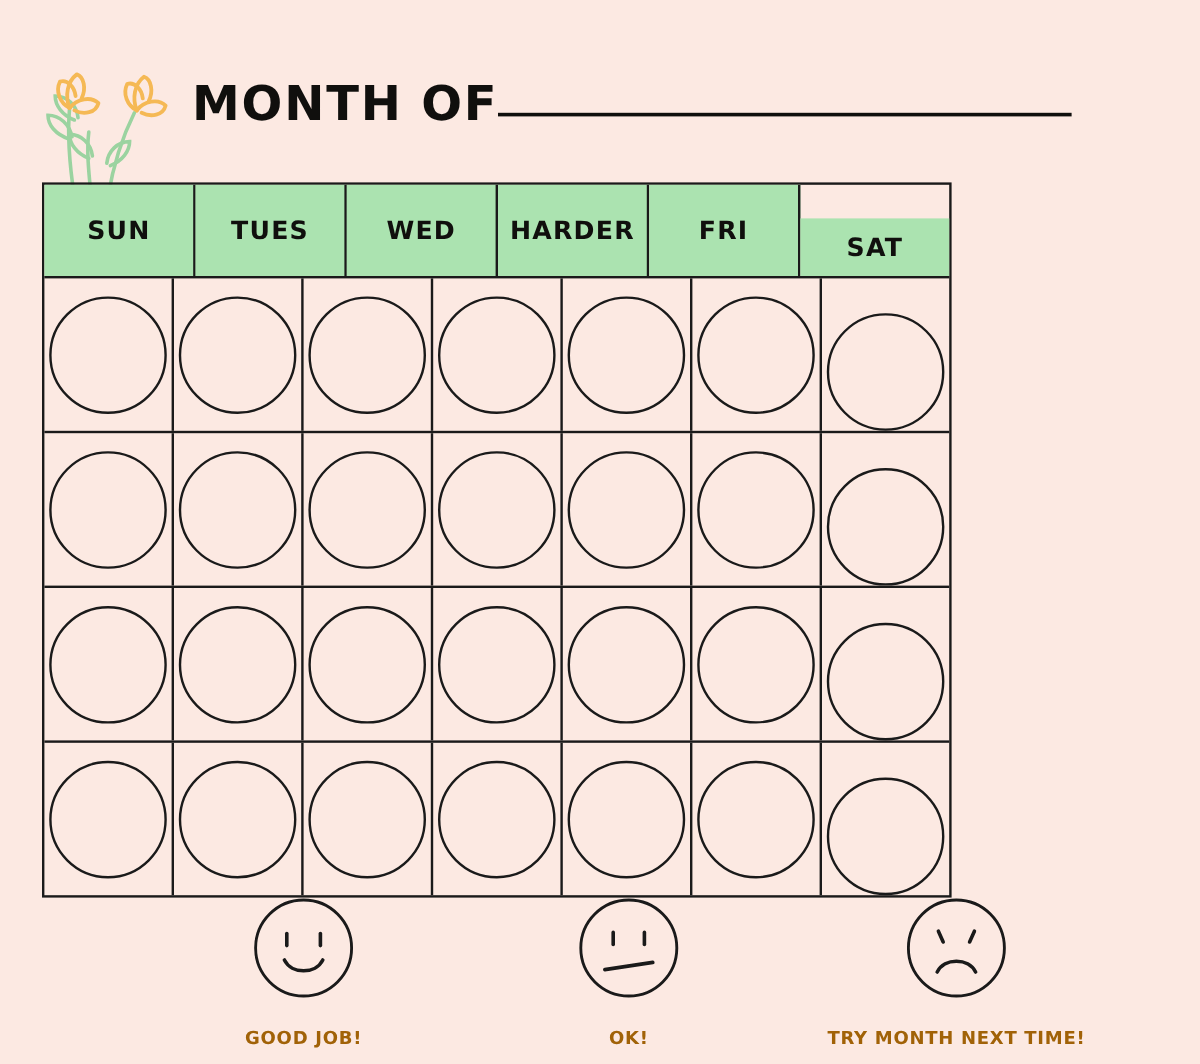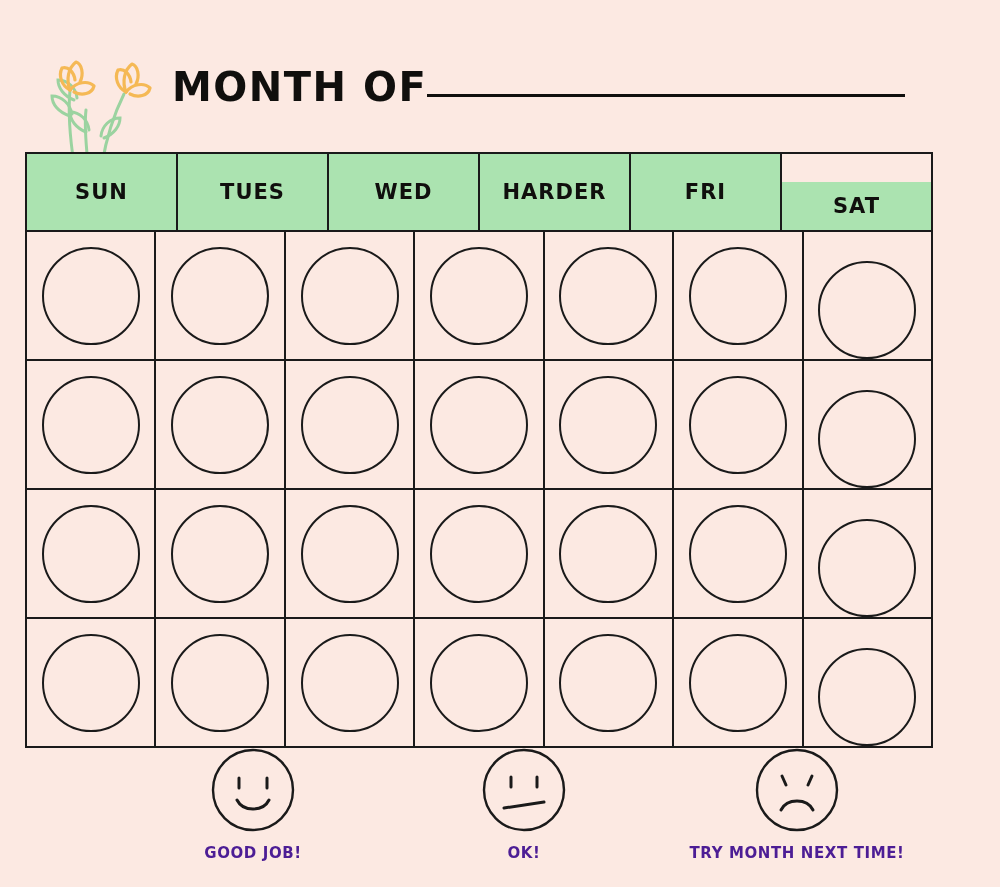--- a/index.html
+++ b/index.html
@@ -16,21 +16,21 @@
   .page {
     position: relative;
     width: 1000px;
     height: 887px;
     background: #fce9e2;
   }
 
   
   .header {
     position: absolute;
-    left: 12px;
+    left: 0;
     top: 28px;
     width: 817px;
     height: 110px;
   }
   .flowers {
     position: absolute;
     left: 28px;
     top: 18px;
     width: 120px;
     height: 120px;
@@ -51,23 +51,23 @@
     left: 415px;
     top: 66px;
     width: 478px;
     height: 0;
     border-bottom: 3px solid #100f0d;
   }
 
   
   .calendar {
     position: absolute;
-    left: 25px;
+    left: 35px;
     top: 152px;
-    width: 908px;
+    width: 758px;
     border: 2px solid #1a1a1a;
     box-sizing: border-box;
   }
   .cal-row {
     display: flex;
   }
   .cal-head {
     height: 76px;
   }
   .cal-head .cell {
@@ -127,26 +127,26 @@
   }
   .legend-item.one   { left: 108px; }
   .legend-item.two   { left: 379px; }
   .legend-item.three { left: 652px; }
   .face {
     display: block;
     margin: 0 auto;
   }
   .legend-text {
     display: block;
-    margin-top: 8px;
+    margin-top: 19px;
     font-family: "DejaVu Sans", sans-serif;
     font-weight: bold;
     font-size: 15px;
     letter-spacing: 0.6px;
-    color: #4c1d95;
+    color: #a16207;
     white-space: nowrap;
   }
 </style>
 </head>
 <body>
 
 <div class="page">
 
   <div class="header">
 

